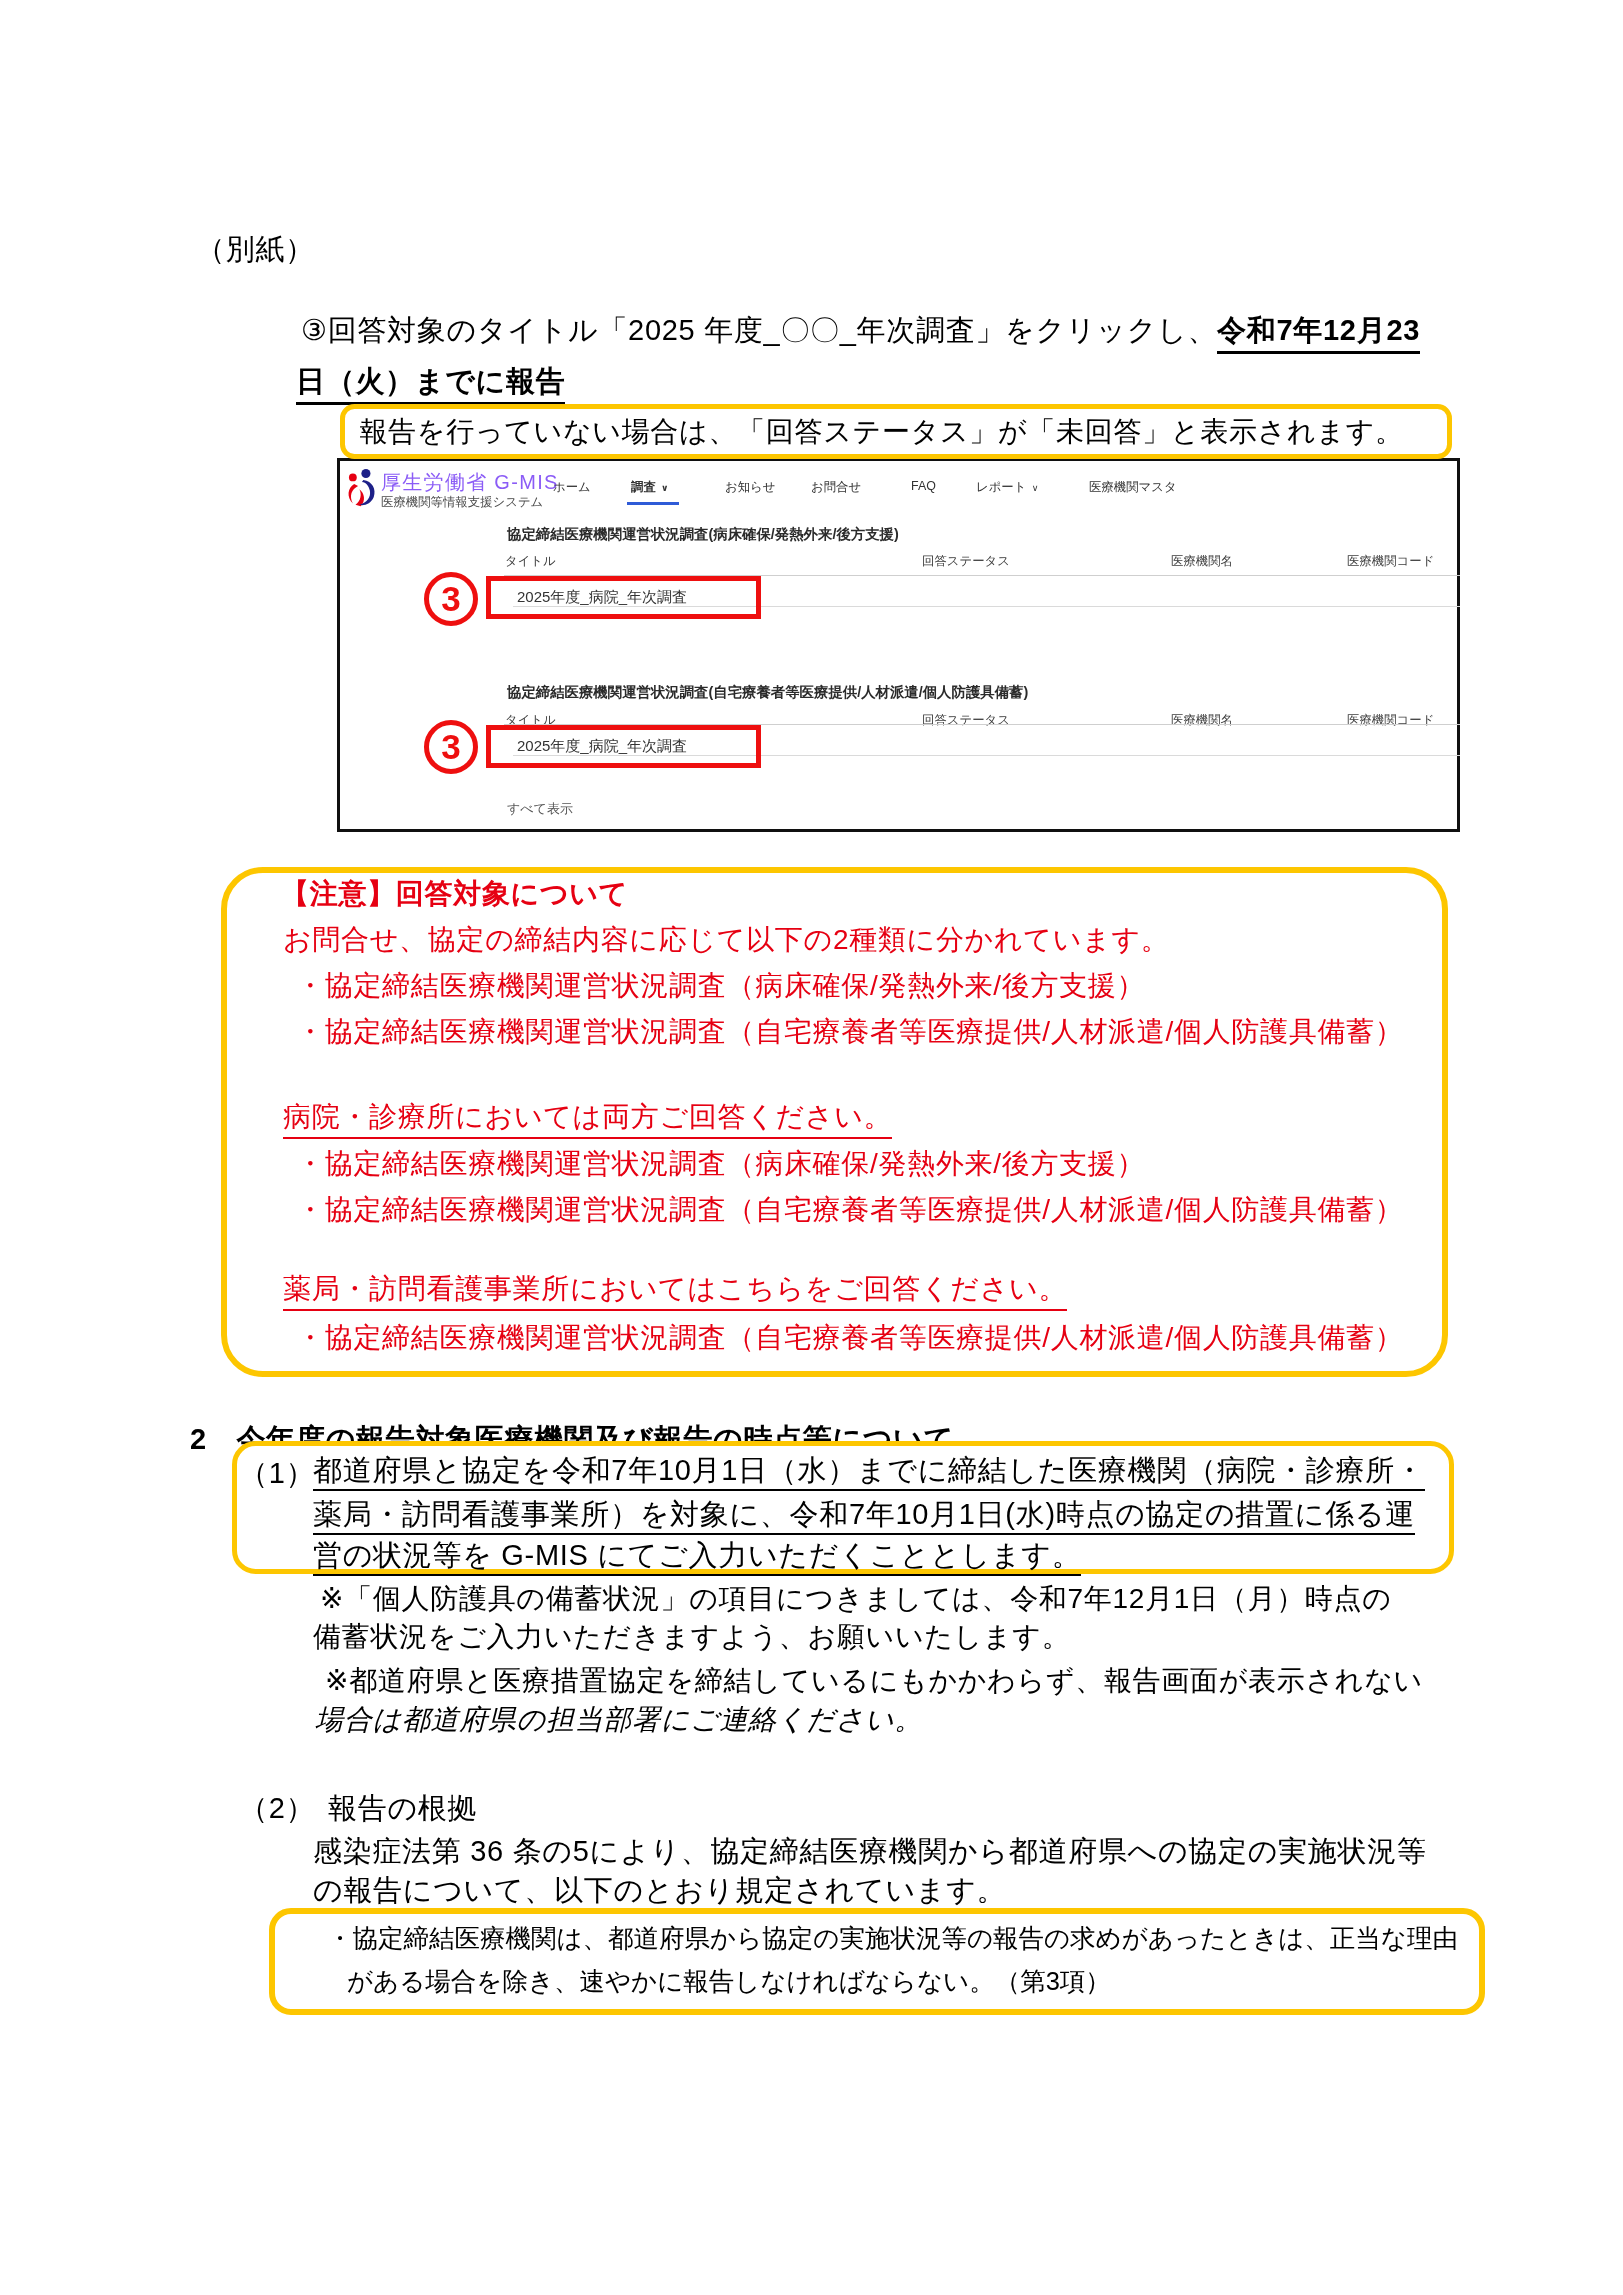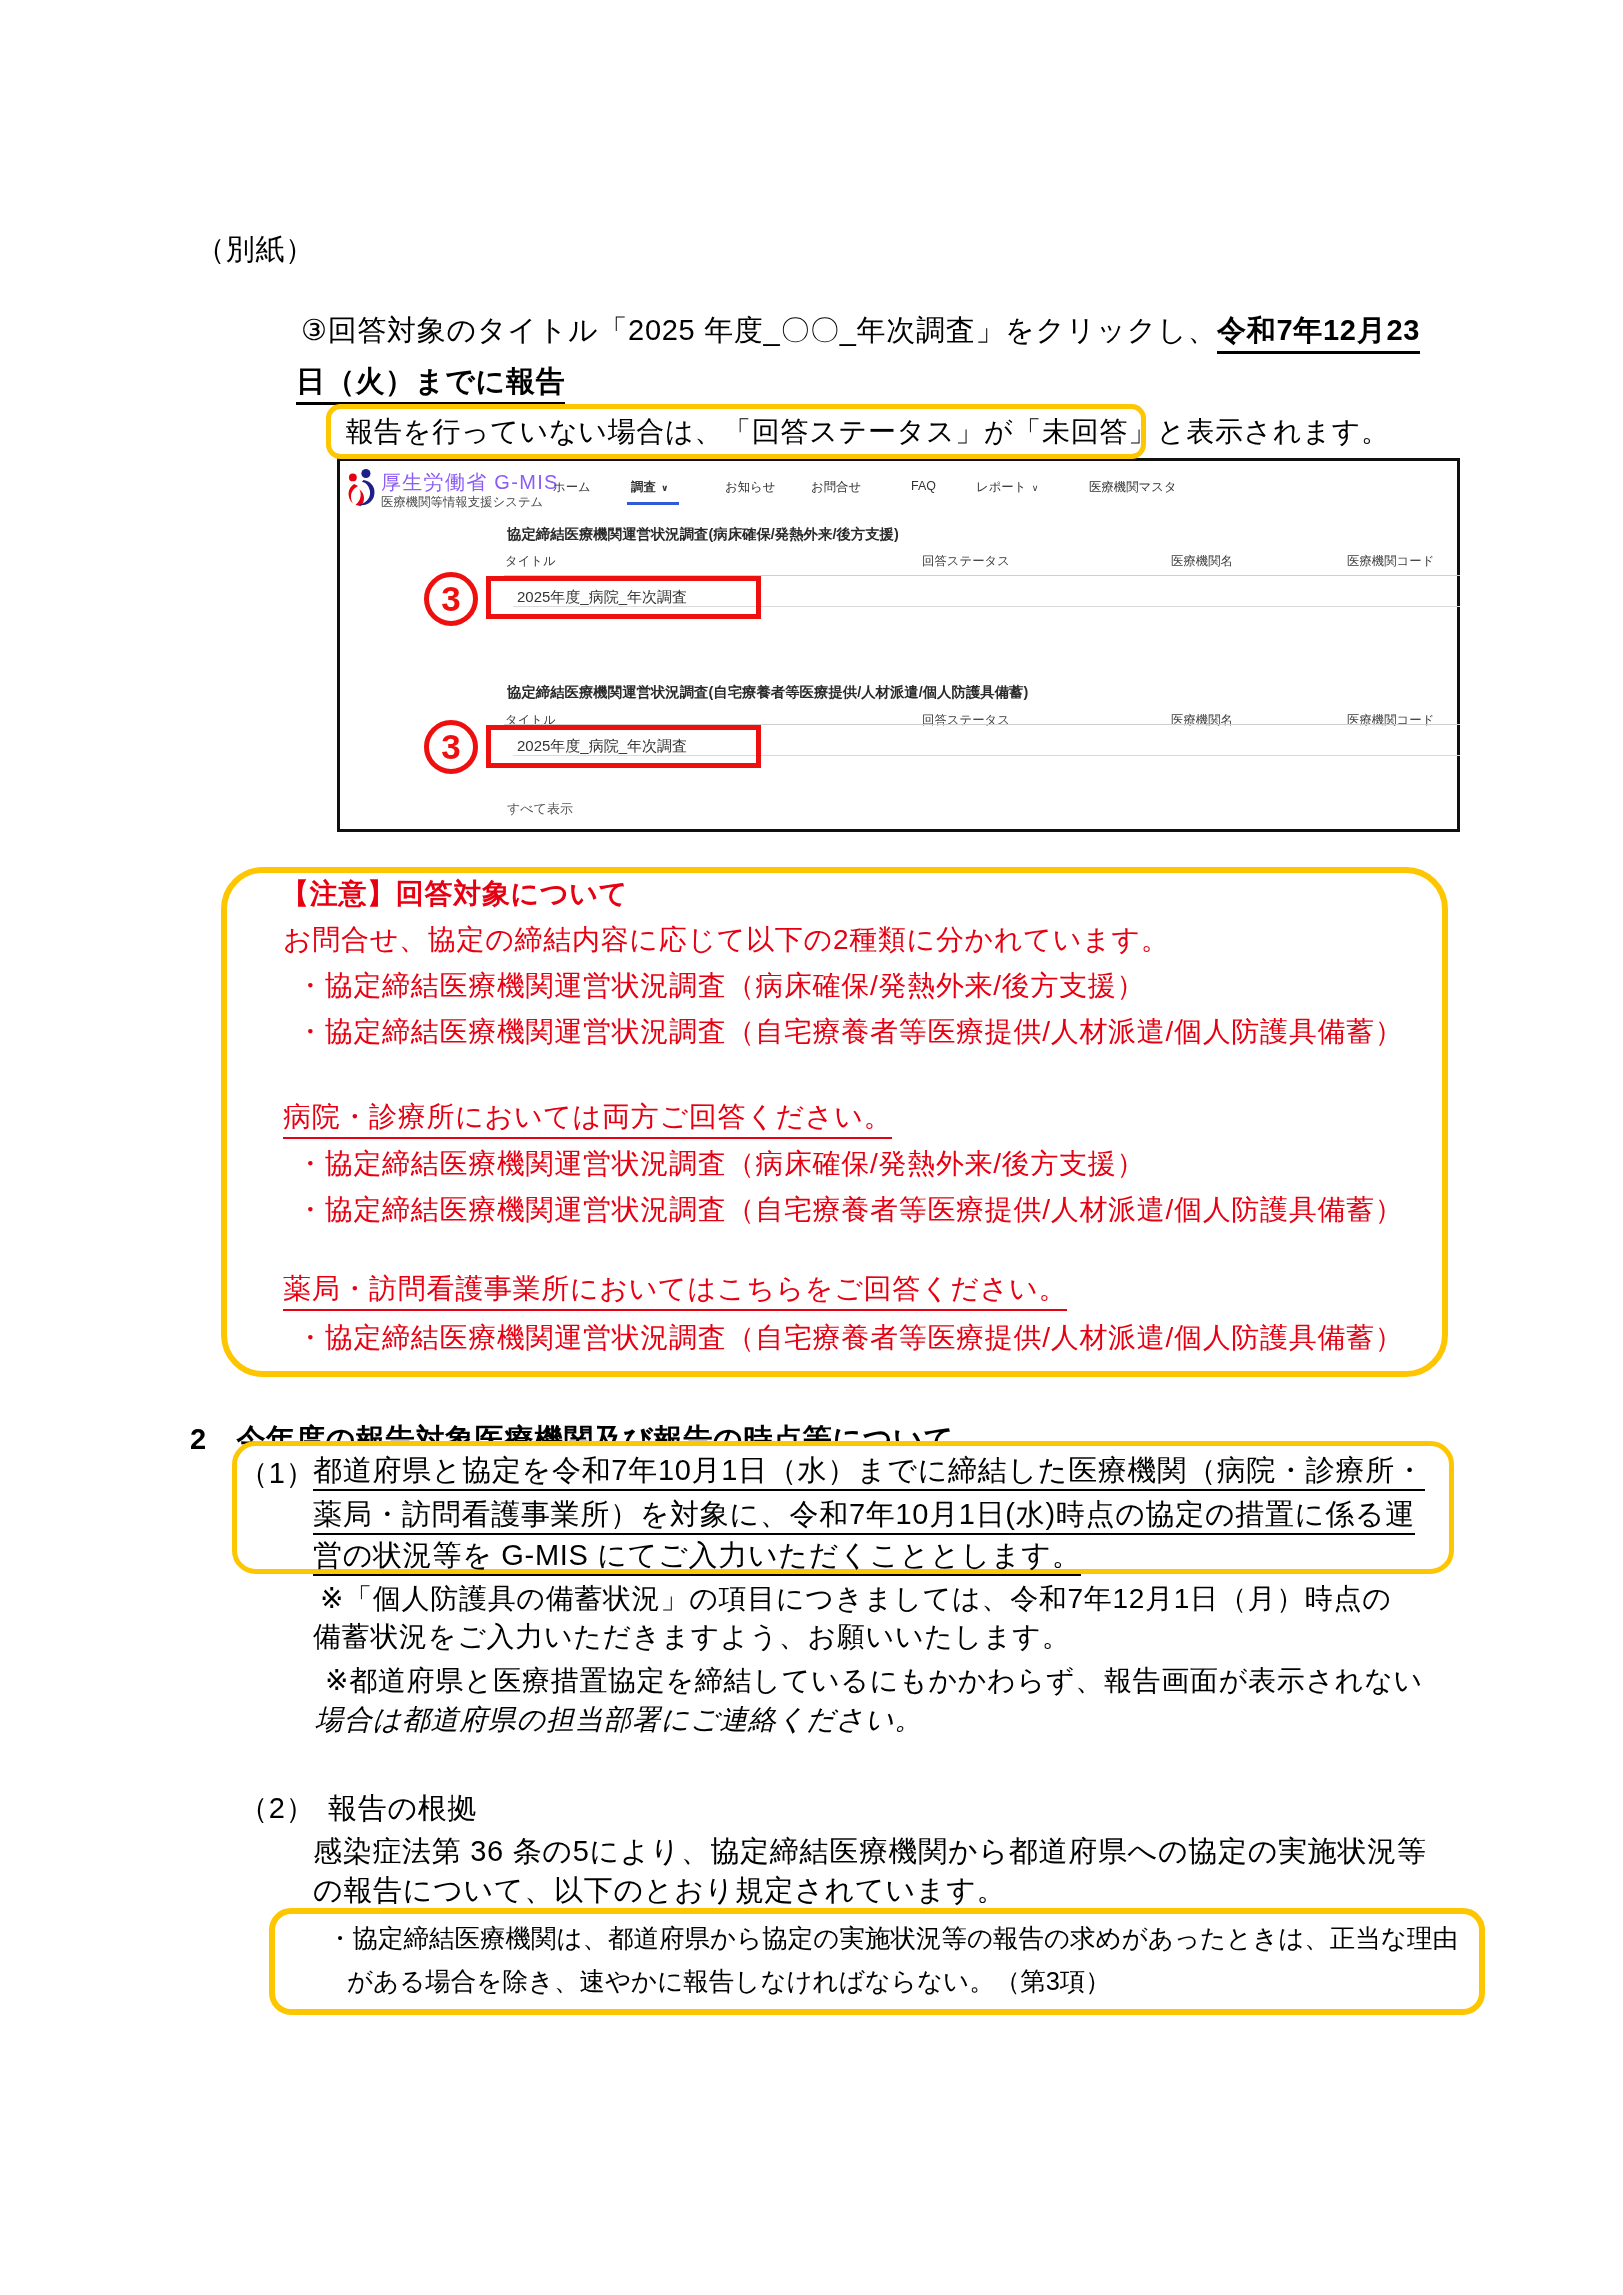--- a/index.html
+++ b/index.html
@@ -37,21 +37,21 @@
   }
   .red-rect{
     position:absolute;width:275px;height:43px;border:5.9px solid var(--red-mark);
     background:transparent;
   }
   .nav-item{position:absolute;top:18.3px;font-size:12.4px;color:#333;white-space:nowrap;}
   .caret{font-size:9.2px;margin-left:5.2px;}
   .tab-underline{position:absolute;left:287px;top:41px;width:52px;height:3.3px;background:var(--blue-tab);}
   
   .notice1{
-    position:absolute;left:326px;top:404px;width:820px;height:55px;
+    position:absolute;left:340px;top:404px;width:1112px;height:55px;
     background:#fff;border:5.2px solid var(--gold);border-radius:14.4px;
     display:flex;align-items:center;padding-left:14.4px;z-index:3;
   }
   .caution-box{left:221px;top:867px;width:1227px;height:510px;border-radius:42px;border-width:6.5px;}
   .item1-box{left:232px;top:1441px;width:1222px;height:133px;border-radius:23.6px;}
   .quote-box{left:269px;top:1908px;width:1216px;height:107px;border-radius:22px;border-width:6.5px;}
   .red{color:var(--red-text);}
   .u-red{border-bottom:2.6px solid var(--red-text);padding-bottom:5.2px;}
   .q{font-size:25.5px;letter-spacing:0;}
 </style>

